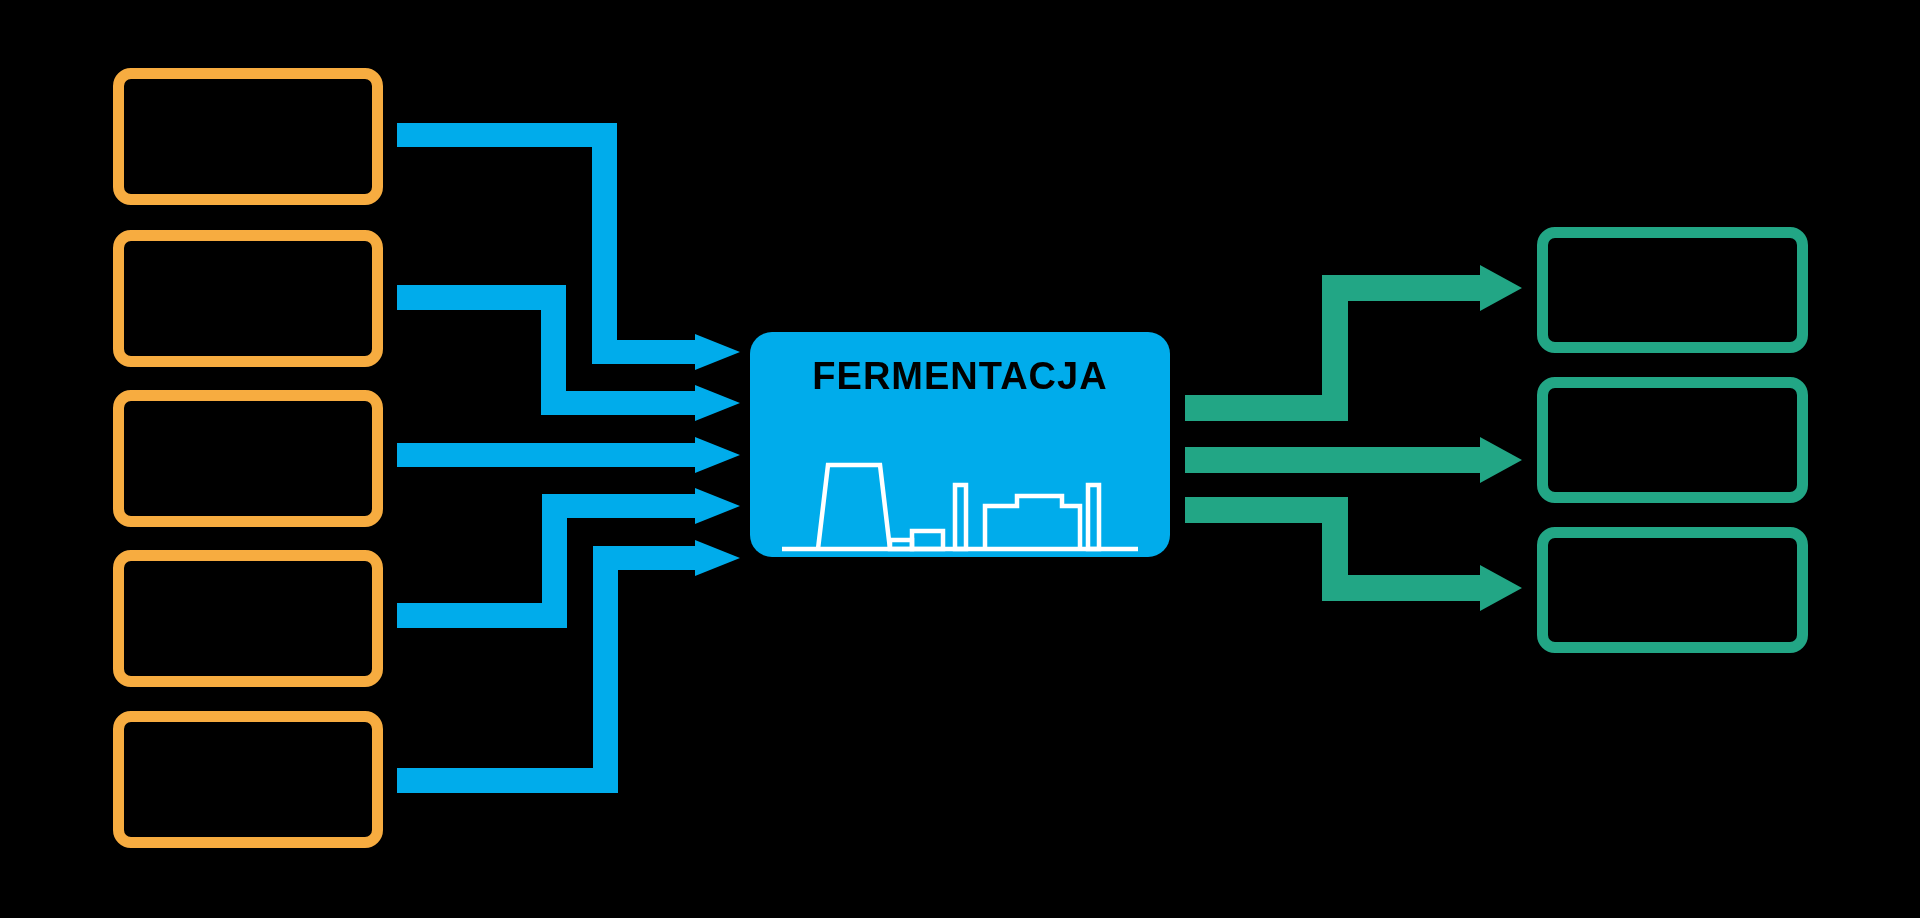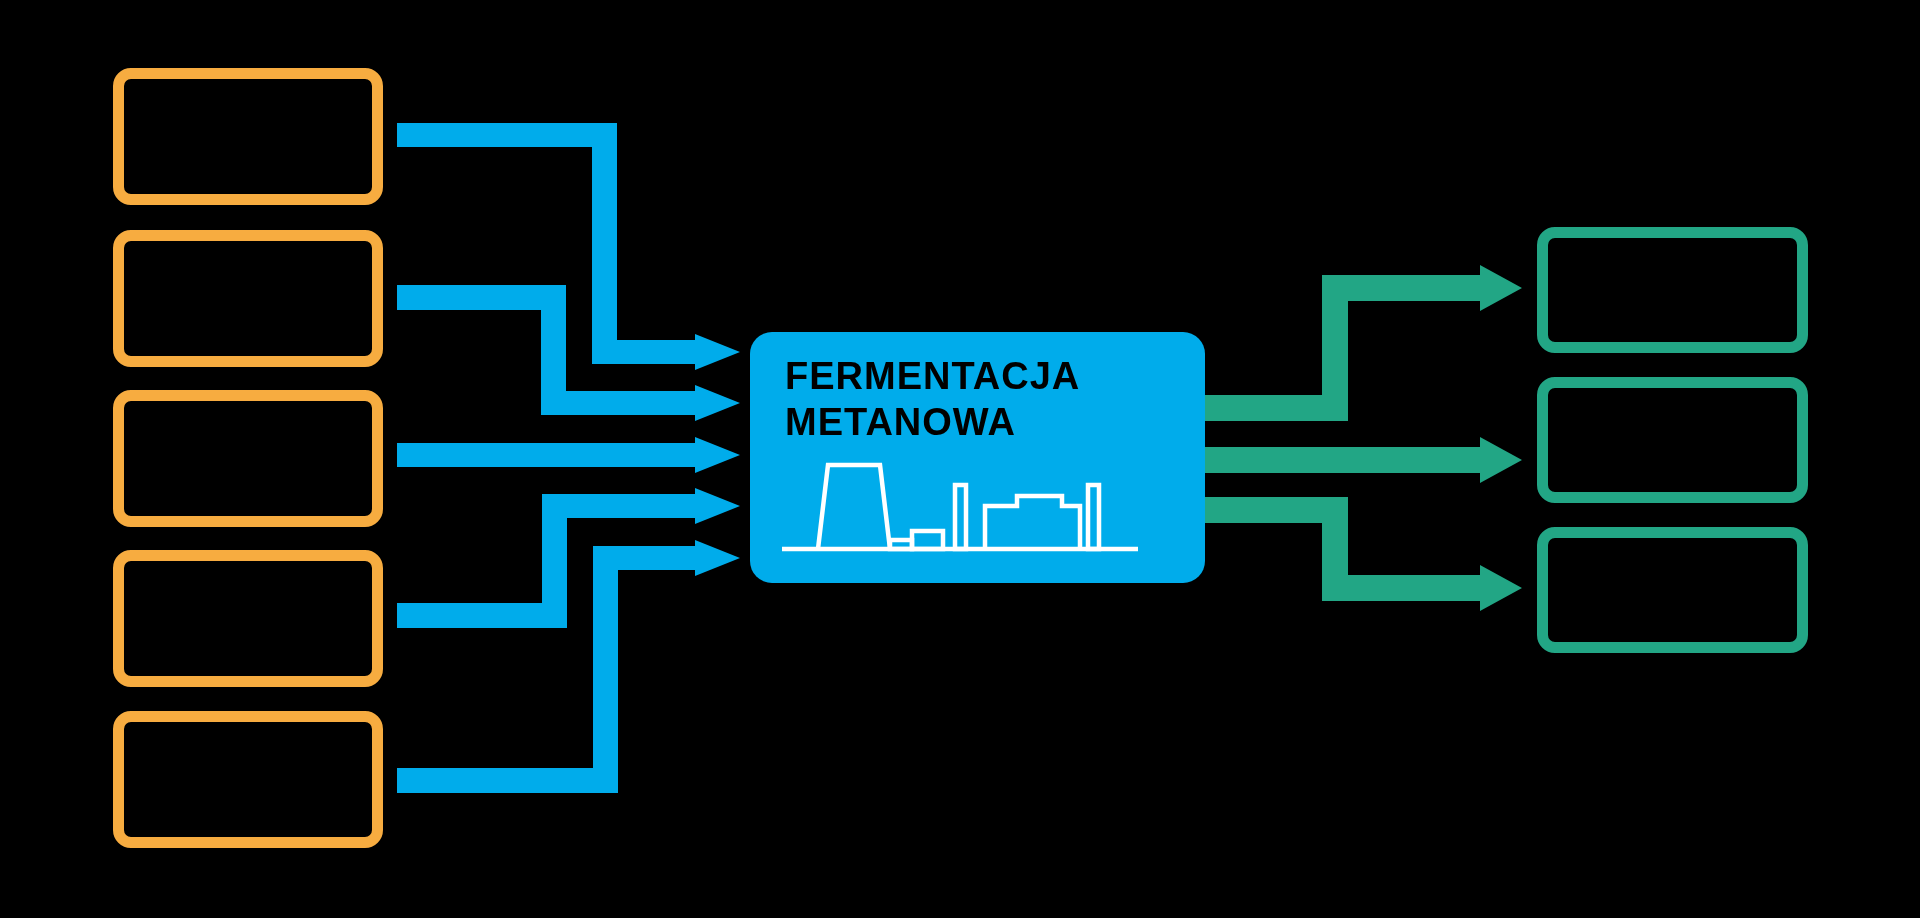--- a/index.html
+++ b/index.html
@@ -38,23 +38,23 @@
   .output-box {
     left: 1537px;
     width: 271px;
     height: 126px;
   }
   .process-box {
     position: absolute;
     left: 750px;
     top: 332px;
     width: 420px;
-    height: 251px;
+    height: 225px;
     border-radius: 22px;
-    padding-left: 35px;
+    text-align: center;
   }
   .process-label {
     padding-top: 21px;
     font-size: 38px;
     font-weight: bold;
     line-height: 46px;
     letter-spacing: 1px;
     color: #000000;
   }
   .plant-icon {
@@ -85,21 +85,20 @@
 
   <div class="node-box input-box" style="top: 68px; border-color: rgb(247, 172, 64);"></div>
   <div class="node-box input-box" style="top: 230px; border-color: rgb(247, 172, 64);"></div>
   <div class="node-box input-box" style="top: 390px; border-color: rgb(247, 172, 64);"></div>
   <div class="node-box input-box" style="top: 550px; border-color: rgb(247, 172, 64);"></div>
   <div class="node-box input-box" style="top: 711px; border-color: rgb(247, 172, 64);"></div>
 
   <div class="process-box" style="background-color: rgb(0, 172, 235);">
     <div class="process-label" style="color: rgb(0, 0, 0);">
       <div>FERMENTACJA</div>
-      <div>METANOWA</div>
     </div>
     <svg class="plant-icon" viewBox="0 0 360 100" fill="none" stroke="#FFFFFF" stroke-width="4.5">
 
       <line x1="2" y1="94" x2="358" y2="94"></line>
 
       <path d="M38,94 L48,10 L100,10 L110,94"></path>
 
       <rect x="110" y="85" width="22" height="9"></rect>
 
       <rect x="132" y="76" width="31" height="18"></rect>

